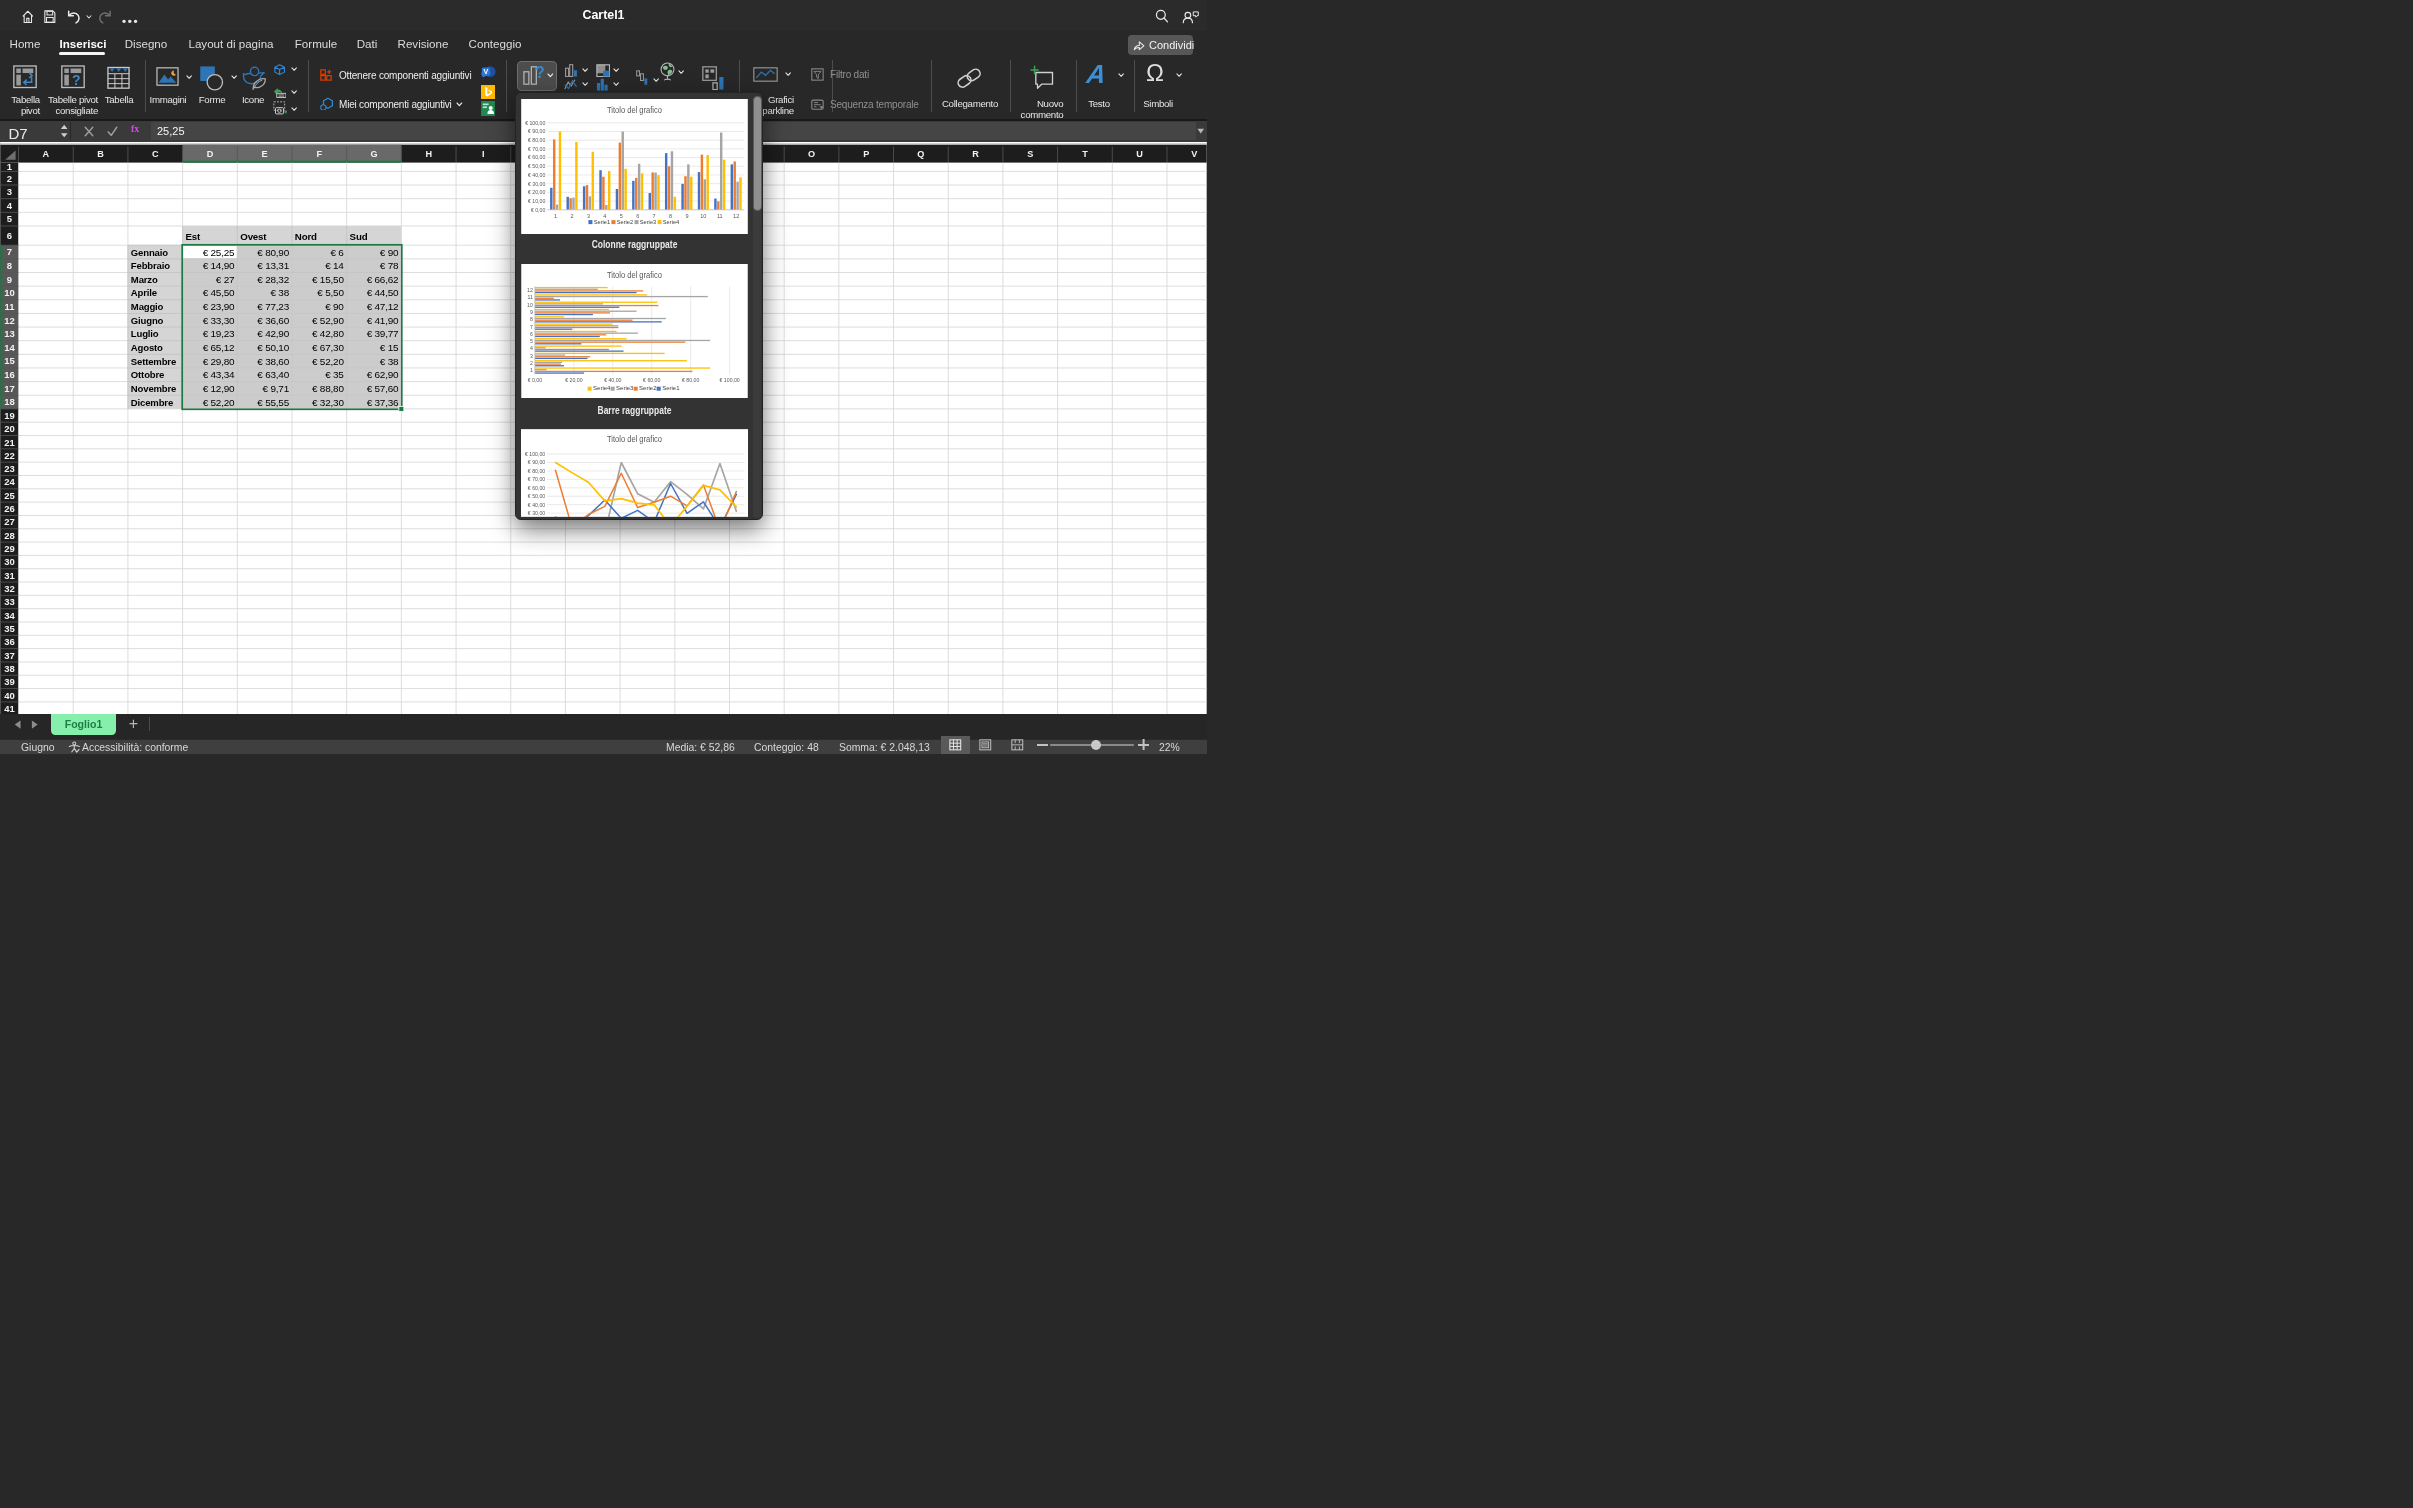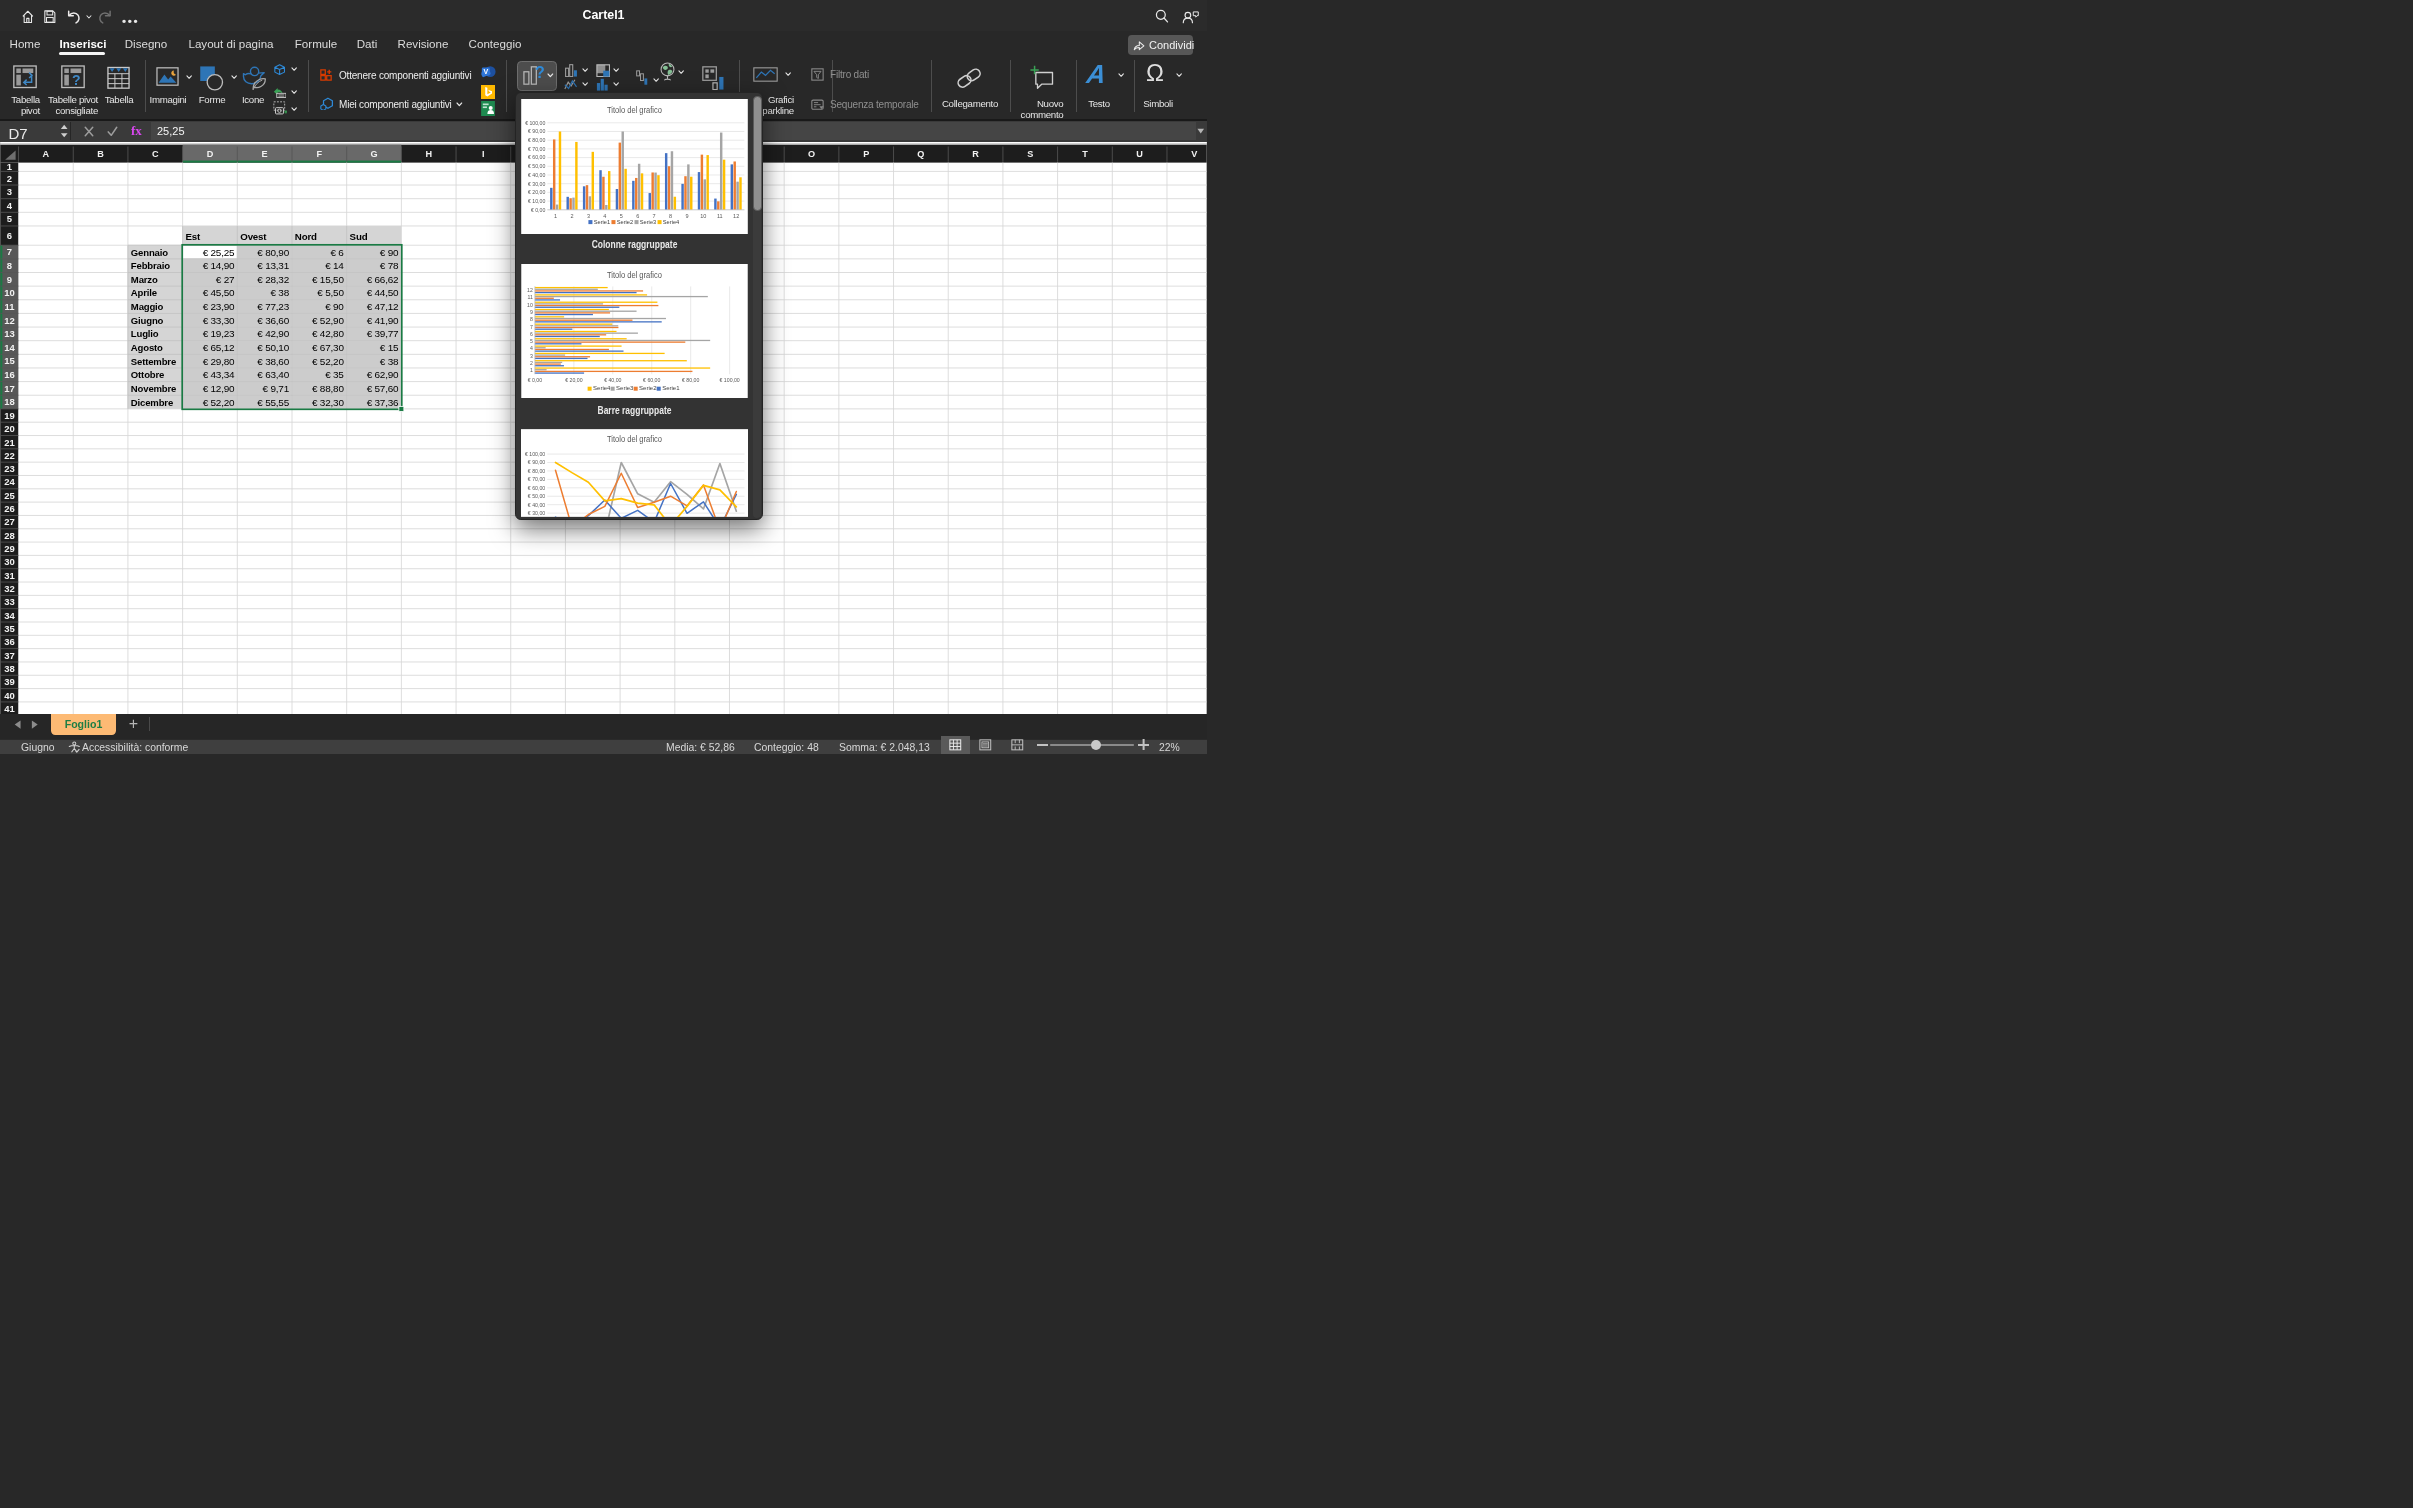--- a/index.html
+++ b/index.html
@@ -275,21 +275,21 @@
     <path d="M5 1 L9 6 H1 Z" fill="#cfcfcf"></path>
     <path d="M5 16 L1 11 H9 Z" fill="#cfcfcf"></path>
   </svg>
 <div class="sep" style="left:70px;top:122px;height:18px;background:#262626"></div>
 <svg style="position:absolute;left:84px;top:126px" width="10" height="11" viewBox="0 0 12 13">
     <path d="M1.5 1.5 L10.5 11.5 M10.5 1.5 L1.5 11.5" stroke="#9d9d9d" stroke-width="1.8" stroke-linecap="round"></path>
   </svg>
 <svg style="position:absolute;left:107px;top:126px" width="11" height="11" viewBox="0 0 13 13">
     <path d="M1.5 7 L5 11 L11.5 1.5" fill="none" stroke="#9d9d9d" stroke-width="1.8" stroke-linecap="round" stroke-linejoin="round"></path>
   </svg>
-<div class="abs" style="left:131px;top:123px;color:#d946ef;font-size:13px;font-family:'Liberation Serif',serif;font-weight:bold">fx</div>
+<div class="abs" style="left:131px;top:123px;color:#d946ef;font-size:10px;font-family:'Liberation Serif',serif;font-weight:bold">fx</div>
 <div class="abs" style="left:151px;top:122px;width:1045px;height:18px;background:#454545"></div>
 <div class="abs" style="left:157px;top:125px;color:#f5f5f5;font-size:11px">25,25</div>
 <svg style="position:absolute;left:1197px;top:128px" width="7.5" height="6.7" viewBox="0 0 9 8">
     <path d="M0.5 1 L4.5 6.5 L8.5 1 Z" fill="#b5b5b5"></path>
   </svg>
 <svg width="1207" height="572" viewBox="0 169.4 1440 682.8000000000001" style="position:absolute;left:0;top:142px">
     <rect x="0" y="169.4" width="1440" height="682.8000000000001" fill="#ffffff"></rect>
     <rect x="0" y="169.4" width="1440" height="1.6" fill="#ffffff"></rect>
     <rect x="0" y="171.0" width="1440" height="1.7" fill="#bdbdbd"></rect>
     <rect x="0" y="172.75" width="1440" height="21.25" fill="#1d1d1d"></rect>
@@ -574,21 +574,21 @@
     <rect x="217.09" y="292.12" width="262.12" height="196.35999999999967" fill="none" stroke="#1a7a44" stroke-width="2"></rect>
     <rect x="475.71000000000004" y="484.9799999999997" width="6" height="6" fill="#1a7a44" stroke="#ffffff" stroke-width="1"></rect>
   </svg>
 <div class="abs" style="left:0;top:714px;width:1207px;height:25px;background:#262626"></div>
 <svg style="position:absolute;left:12.6px;top:720px" width="8.4" height="9.2" viewBox="0 0 10 11">
     <path d="M9 0.5 L2 5.5 L9 10.5 Z" fill="#8c8c8c"></path>
   </svg>
 <svg style="position:absolute;left:31px;top:720px" width="8.4" height="9.2" viewBox="0 0 10 11">
     <path d="M1 0.5 L8 5.5 L1 10.5 Z" fill="#8c8c8c"></path>
   </svg>
-<div class="abs" style="left:51px;top:714px;width:65px;height:21px;background:#fdba74;border-radius:0 0 4.2px 4.2px;text-align:center;color:#1e7e45;font-size:10.6px;font-weight:bold;line-height:20px">Foglio1</div>
+<div class="abs" style="left:51px;top:714px;width:65px;height:21px;background:#86efac;border-radius:0 0 4.2px 4.2px;text-align:center;color:#1e7e45;font-size:10.6px;font-weight:bold;line-height:20px">Foglio1</div>
 <div class="abs" style="left:125px;top:716px;width:17px;height:17px;color:#b5b5b5;font-size:16px;text-align:center;line-height:16px">+</div>
 <div class="sep" style="left:149px;top:717px;height:14.2px;background:#4a4a4a"></div>
 <div class="abs" style="left:0;top:739px;width:1207px;height:14.7px;background:#3f3f3f;border-top:0.8px solid #2a2a2a"></div>
 <div class="abs" style="left:21px;top:742px;color:#d8d8d8;font-size:10.4px">Giugno</div>
 <svg style="position:absolute;left:68px;top:741px" width="12.6" height="12.6" viewBox="0 0 15 15">
     <circle cx="7.5" cy="3" r="1.8" fill="none" stroke="#d0d0d0" stroke-width="1.2"></circle>
     <path d="M1.5 6.5 C4 5 11 5 13.5 6.5 M7.5 5 V9 M7.5 9 L4.5 13 M7.5 9 L9.5 11.5" fill="none" stroke="#d0d0d0" stroke-width="1.2" stroke-linecap="round"></path>
     <path d="M9 11.5 l1.5 1.8 l3 -3.5" fill="none" stroke="#d0d0d0" stroke-width="1.3"></path>
   </svg>
 <div class="abs" style="left:82px;top:742px;color:#d8d8d8;font-size:10.4px">Accessibilità: conforme</div>

